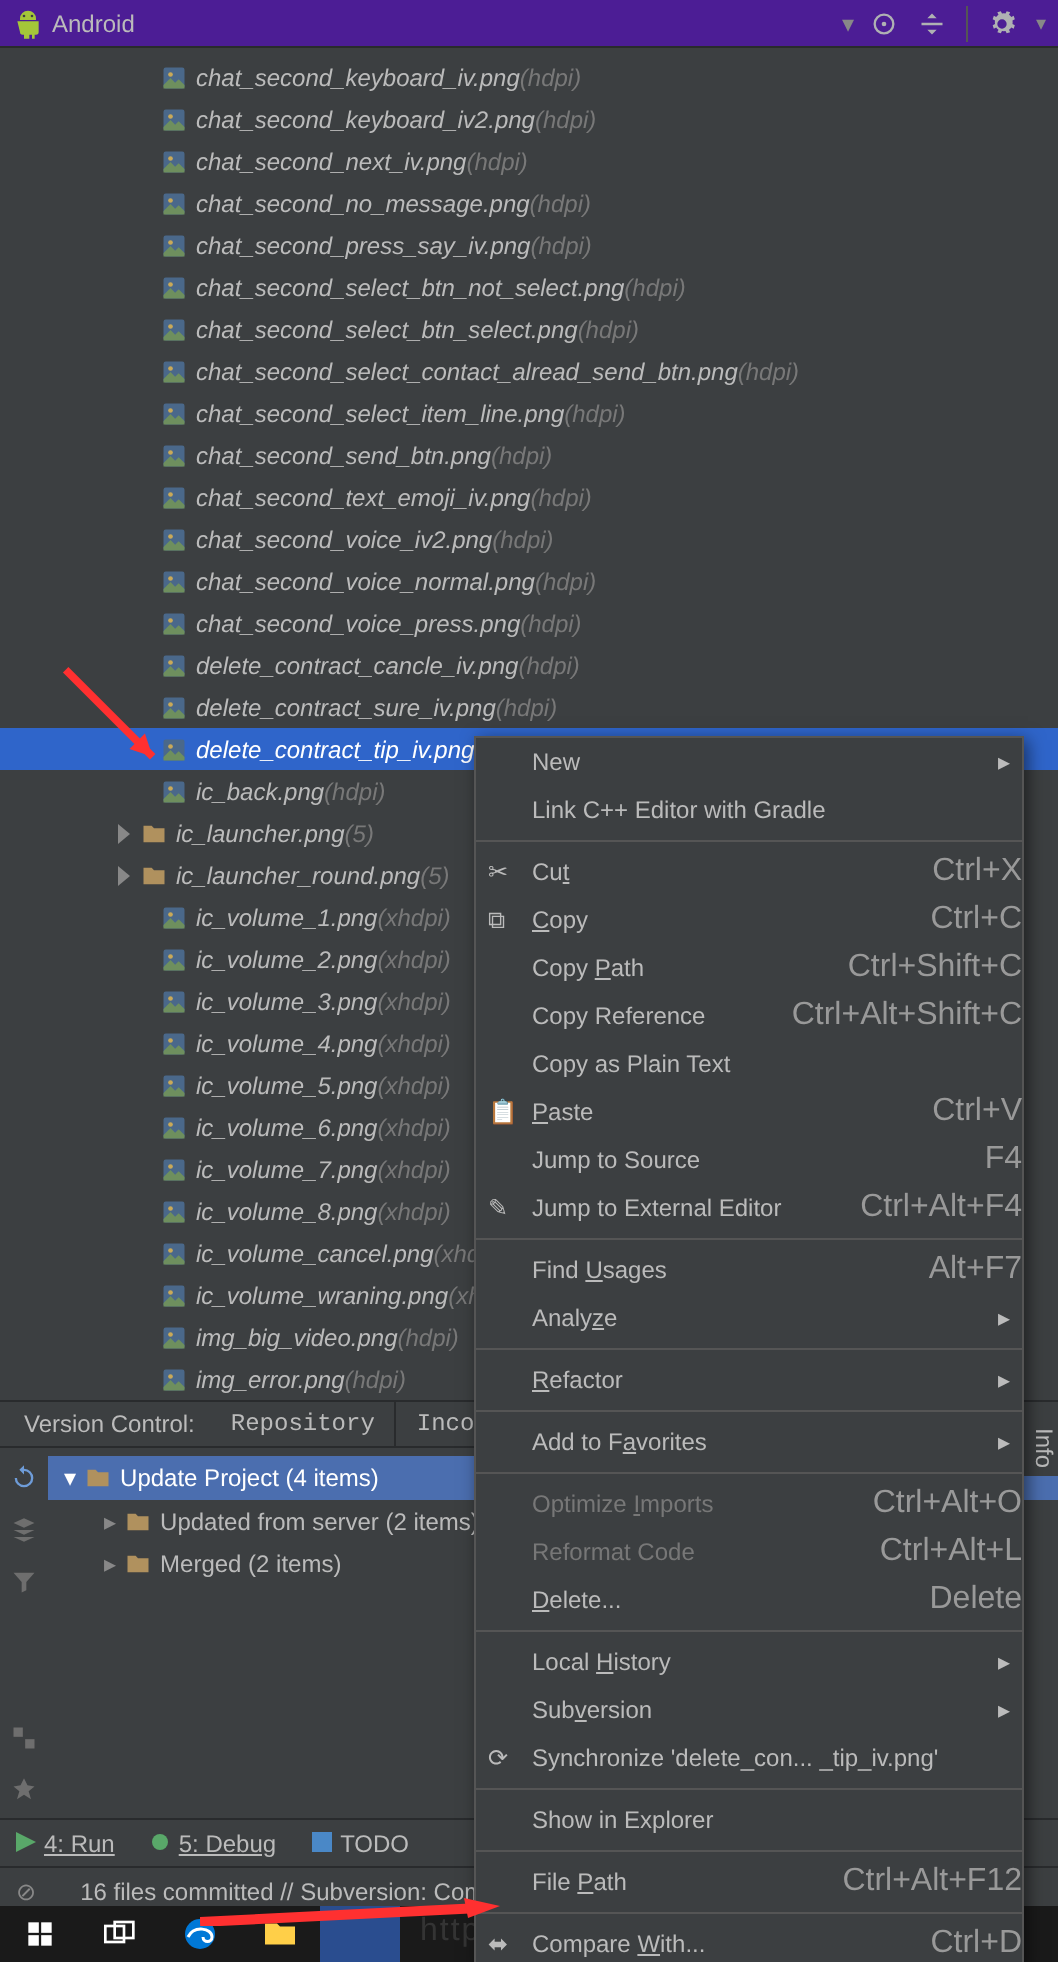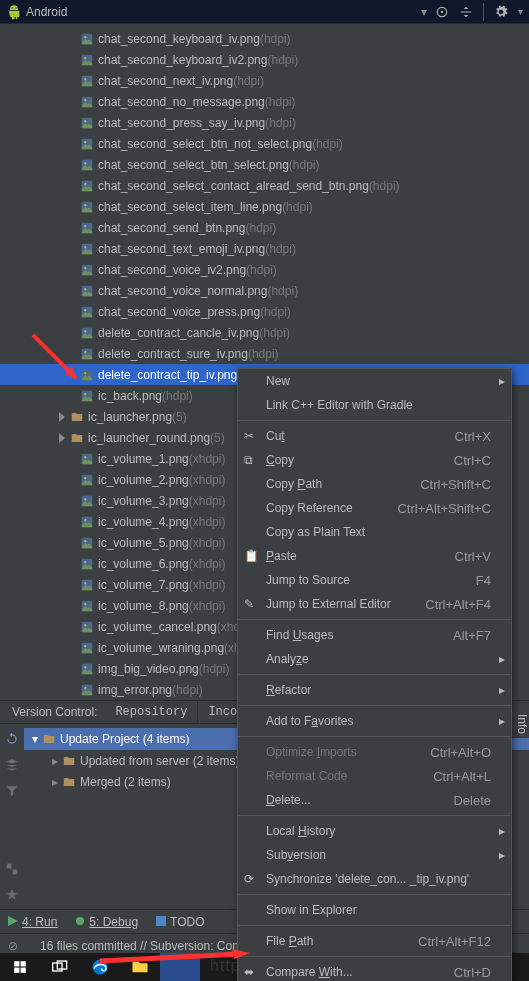--- a/index.html
+++ b/index.html
@@ -1,23 +1,23 @@
 <!DOCTYPE html>
 <html><head>
 <meta charset="utf-8">
 <style>
 * { margin: 0; padding: 0; box-sizing: border-box; font-family: "Segoe UI", Arial, sans-serif; font-size: 12px; }
 body { background: #3c3f41; color: #bbbbbb; width: 529px; height: 981px; overflow: hidden; position: relative; }
-.toolbar { height: 24px; background: #0f172a; border-bottom: 1px solid #292b2d; display: flex; align-items: center; padding: 0 6px; }
+.toolbar { height: 24px; background: #4c1d95; border-bottom: 1px solid #292b2d; display: flex; align-items: center; padding: 0 6px; }
 .android-icon { width: 16px; height: 16px; margin-right: 4px; }
 .toolbar-title { flex: 1; }
 .toolbar-right { display: flex; gap: 10px; align-items: center; }
 .toolbar-icon { width: 14px; height: 14px; fill: #afb1b3; cursor: pointer; }
 .toolbar-sep { width: 1px; height: 18px; background: #555; }
-.tree { padding-top: 4px; }
+.tree { padding-top: 4px; font-style: italic; }
 .tree-row { display: flex; align-items: center; height: 21px; padding-left: 80px; white-space: nowrap; cursor: pointer; }
 .tree-row.selected { background: #2f65ca; color: #ffffff; }
 .tree-row.selected .dim { color: #cce; }
 .tree-row .exp { width: 12px; display: inline-flex; justify-content: center; margin-left: -24px; margin-right: 2px; }
 .file-icon { width: 14px; height: 14px; margin-right: 4px; flex-shrink: 0; }
 .dim { color: #787878; }
 .arrow-red { position: absolute; left: 28px; top: 330px; width: 58px; height: 58px; pointer-events: none; }
 .vc-bar { height: 24px; border-top: 1px solid #292b2d; border-bottom: 1px solid #292b2d; display: flex; align-items: center; padding-left: 4px; background: #3c3f41; position: relative; }
 .vc-bar .tab { padding: 0 10px; height: 100%; display: flex; align-items: center; border-right: 1px solid #292b2d; font-family: Liberation Mono, monospace; }
 .vc-panel { display: flex; }
@@ -27,24 +27,24 @@
 .vc-header { background: #4b6eaf; color: #fff; display: flex; align-items: center; height: 22px; padding-left: 4px; }
 .vc-row { display: flex; align-items: center; height: 21px; padding-left: 24px; }
 .folder-icon { width: 14px; height: 14px; margin-right: 4px; }
 .bottom-bar { position: absolute; left: 0; right: 0; height: 24px; border-top: 1px solid #292b2d; display: flex; align-items: center; padding-left: 8px; gap: 18px; }
 .bottom-run { bottom: 48px; }
 .bottom-status { bottom: 24px; }
 .play-icon { width: 10px; height: 10px; margin-right: 4px; }
 .taskbar { position: absolute; left: 0; right: 0; bottom: 0; height: 28px; background: #1a1a1a; display: flex; align-items: center; }
 .taskbar .tb-item { width: 40px; height: 100%; display: flex; align-items: center; justify-content: center; }
 .context-menu { position: absolute; left: 237px; top: 368px; width: 275px; background: #3c3f41; border: 1px solid #555; box-shadow: 2px 2px 8px rgba(0,0,0,0.5); z-index: 10; }
-.menu-item { display: flex; align-items: center; height: 24px; padding: 0 20px 0 28px; position: relative; cursor: pointer; }
+.menu-item { display: flex; align-items: center; height: 24px; padding: 0 0 0 28px; position: relative; cursor: pointer; }
 .menu-item.disabled { color: #777; }
 .menu-item .label { flex: 1; }
-.menu-item .shortcut { color: #999; font-size: 13px; }
+.menu-item .shortcut { color: #999; font-size: 16px; }
 .menu-item .sub-arrow { position: absolute; right: 6px; }
 .menu-item .micon { position: absolute; left: 6px; width: 14px; height: 14px; }
 .menu-sep { height: 1px; background: #555; margin: 3px 0; }
 .underline { text-decoration: underline; }
 .arrow-red2 { position: absolute; left: 100px; bottom: 18px; width: 150px; height: 14px; z-index: 20; pointer-events: none; }
 .watermark { position: absolute; bottom: 6px; left: 210px; color: rgba(200,200,200,0.15); font-size: 16px; z-index: 5; letter-spacing: 1px; }
 .info-tab { position: absolute; right: 0; top: 710px; width: 18px; background: #3c3f41; border-left: 1px solid #292b2d; writing-mode: vertical-rl; padding: 4px 0; }
 </style>
 </head>
 <body>

